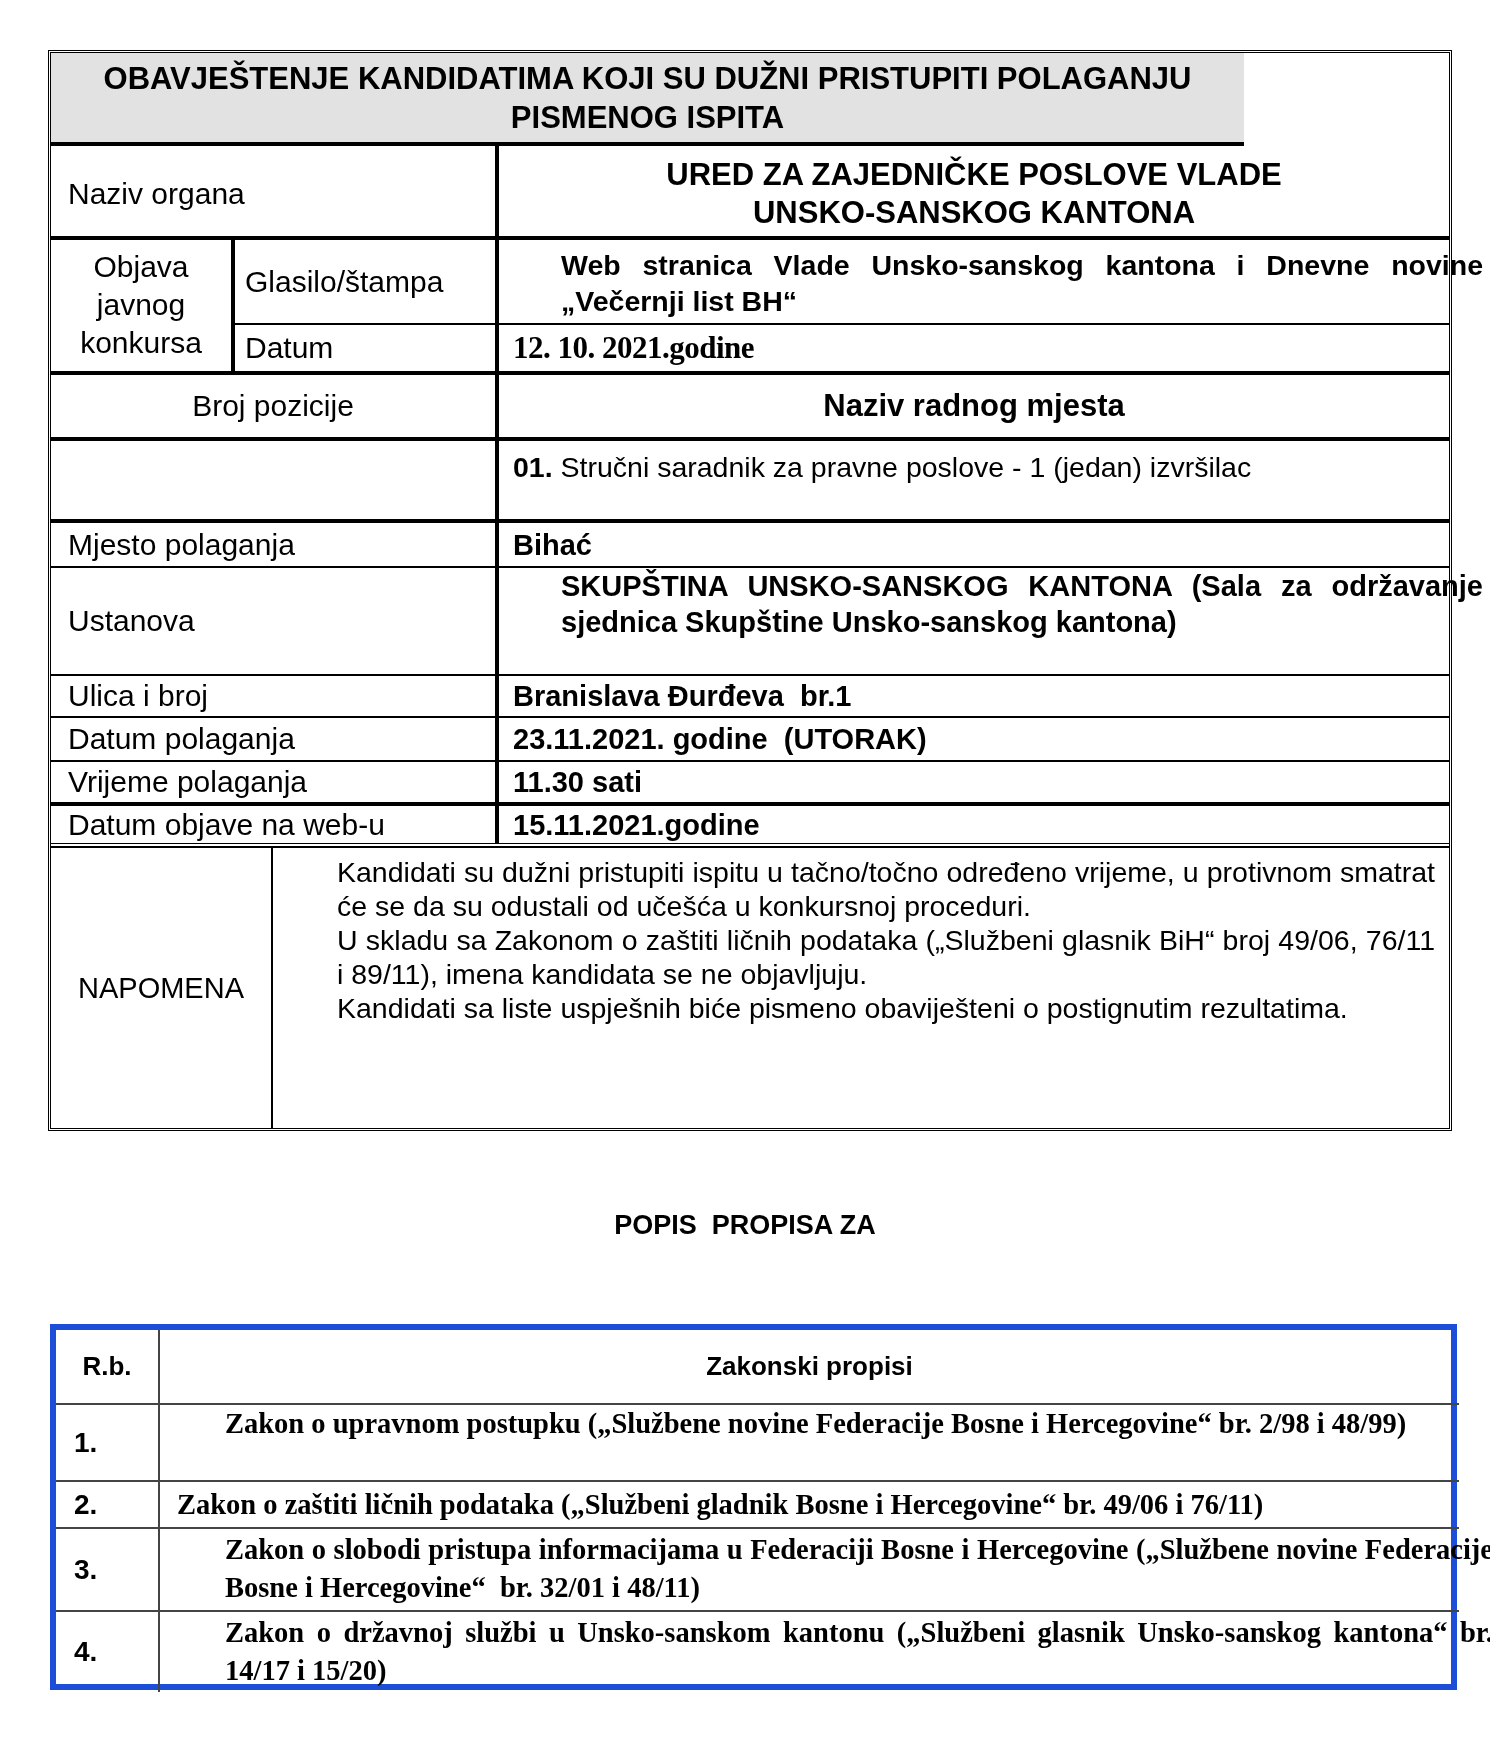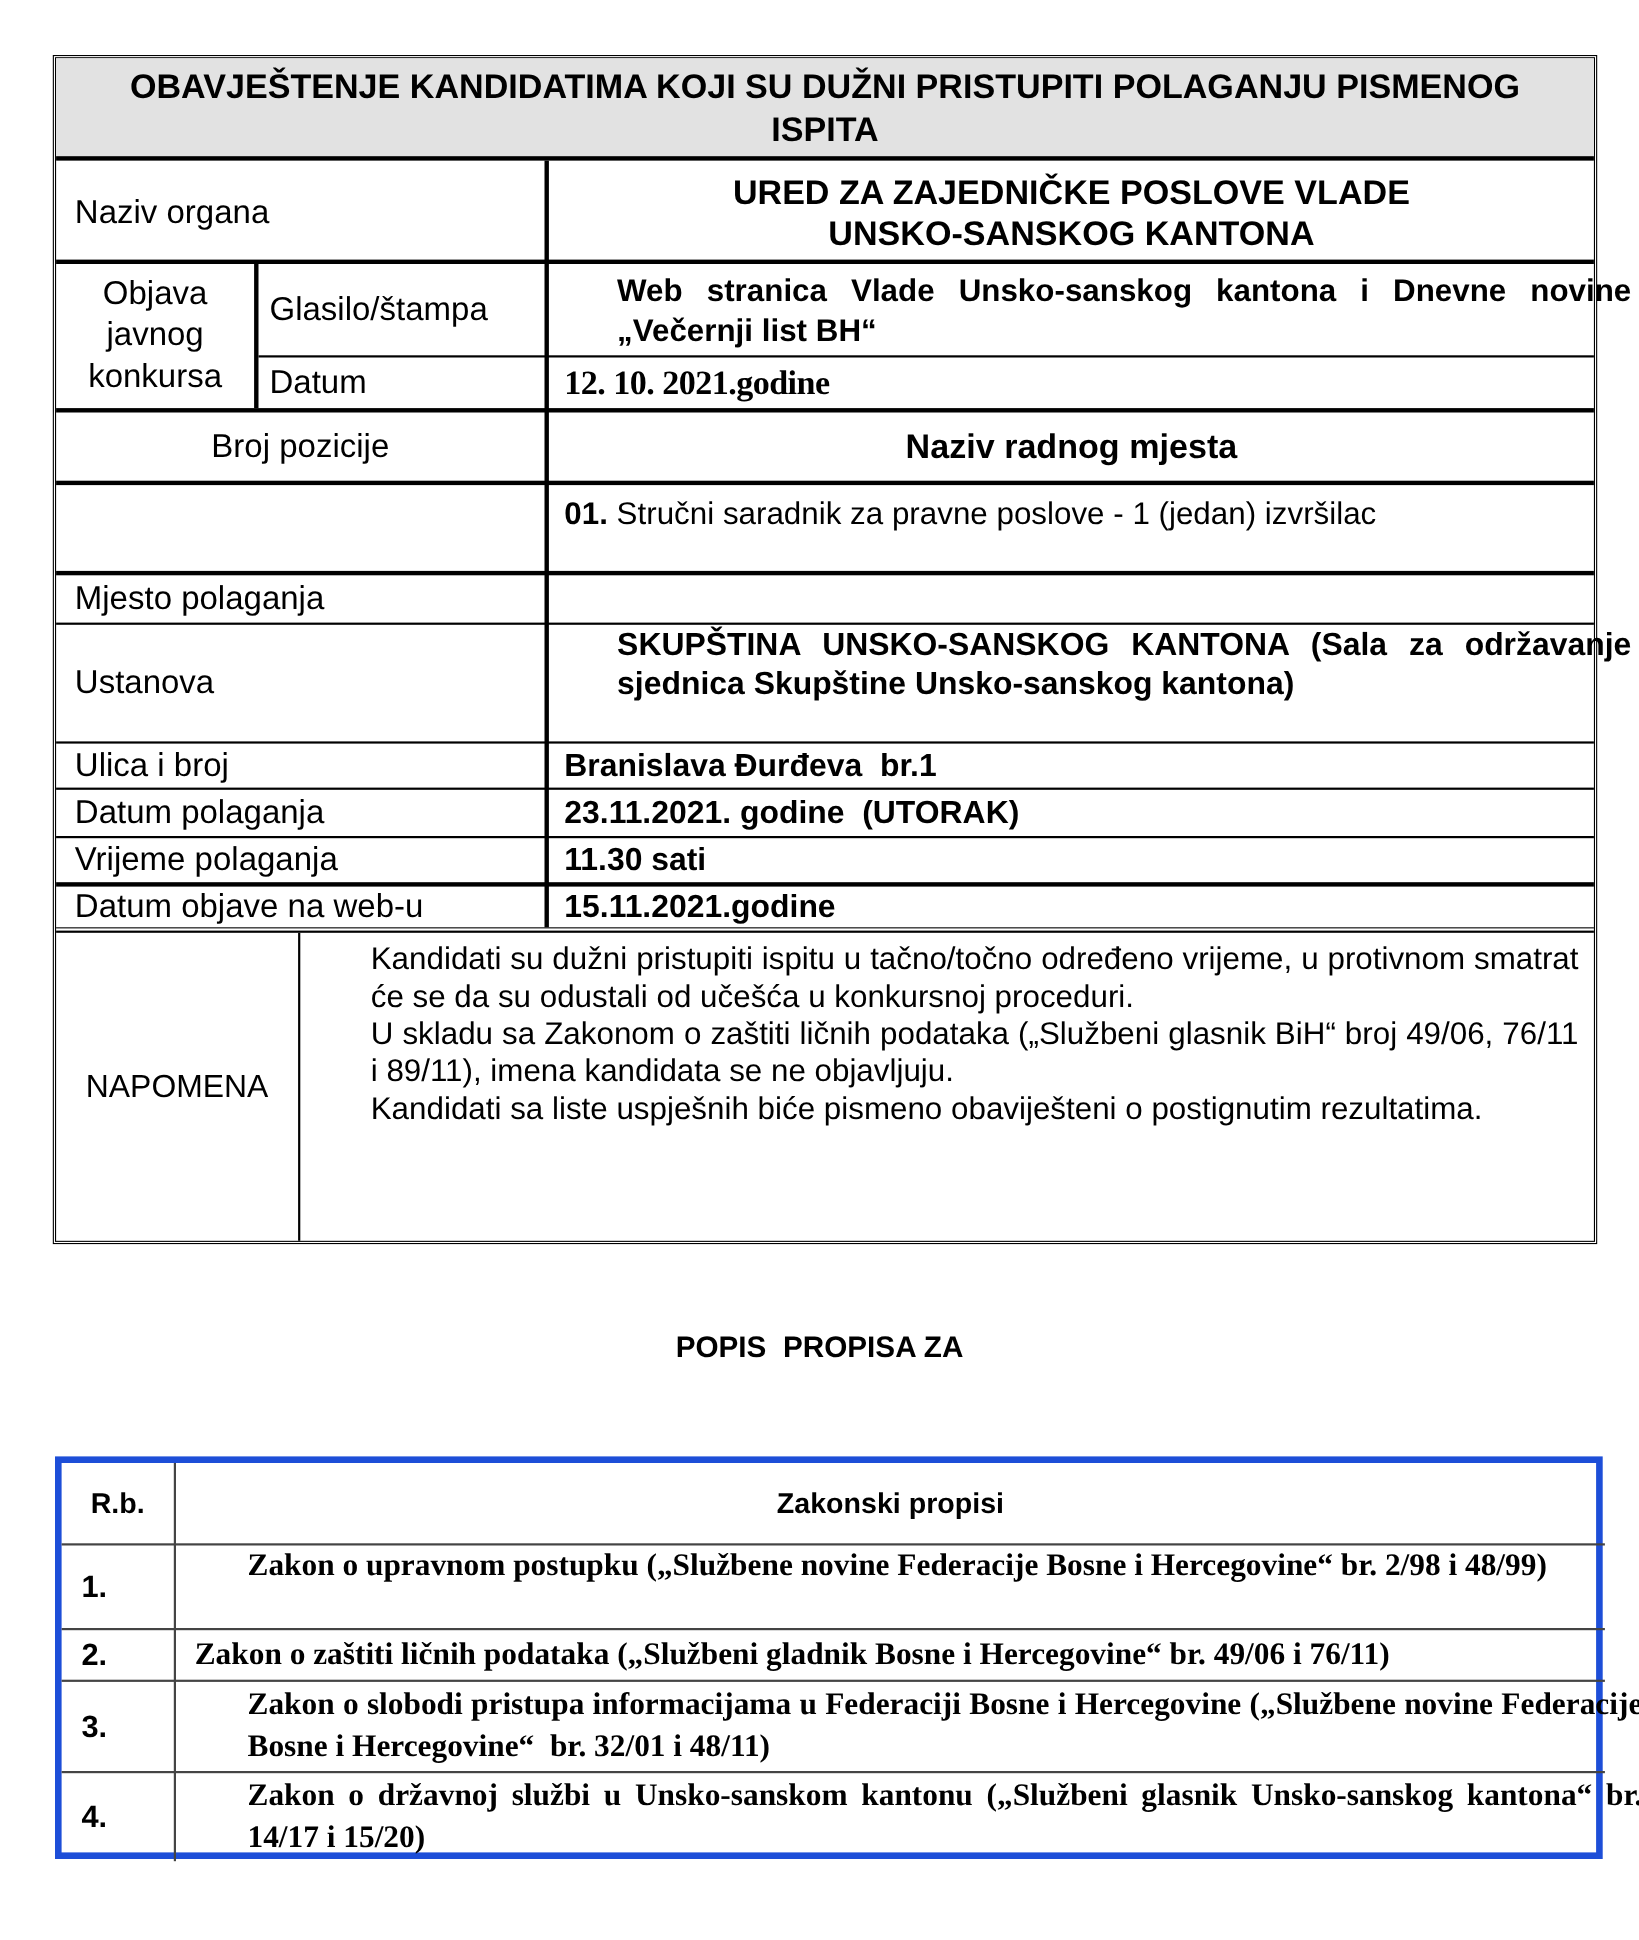--- a/index.html
+++ b/index.html
@@ -1,21 +1,21 @@
 <!DOCTYPE html>
 <html><head>
 <meta charset="utf-8">
 <style>
   html, body { margin: 0; padding: 0; background: #ffffff; }
   body { width: 1490px; height: 1764px; position: relative; font-family: "Liberation Sans", sans-serif; color: #000; }
   .abs { position: absolute; box-sizing: border-box; }
 
   
   #t1 { left: 48px; top: 50px; width: 1404px; height: 1081px; border: 3px double #000; }
-  .hdr { left: 0; top: 0; width: 1398px; height: 93px; background: #e2e2e2; border-bottom: 4px solid #000;
+  .hdr { left: 0; top: 0; width: 1193px; height: 93px; background: #e2e2e2; border-bottom: 4px solid #000;
          display: flex; align-items: center; justify-content: center; text-align: center;
          font-weight: bold; font-size: 31px; line-height: 39px; padding: 0 20px; }
   .cell { display: flex; align-items: center; font-size: 30px; line-height: 38px; }
   .lbl { padding-left: 17px; }
   .val { padding-left: 14px; padding-right: 14px; font-weight: bold; }
   .vline { position: absolute; width: 4px; background: #000; }
   .vthin { position: absolute; width: 2px; background: #000; }
   .hline { position: absolute; height: 4px; background: #000; }
   .hthin { position: absolute; height: 2px; background: #000; }
   .justify { text-align: justify; text-align-last: left; margin-left: 48px; }
@@ -56,20 +56,21 @@
   <div class="abs cell" style="left:0;top:322px;width:444px;height:62px;justify-content:center;">Broj pozicije</div>
   <div class="abs cell" style="left:448px;top:322px;width:950px;height:62px;justify-content:center;font-weight:bold;font-size:31px;">Naziv radnog mjesta</div>
   <div class="hline" style="left:0;top:384px;width:1398px;"></div>
 
   <div class="abs" style="left:448px;top:396px;width:950px;height:70px;padding-left:14px;font-size:28.5px;line-height:36px;">
     <span style="font-weight:bold;">01.</span><span> Stručni saradnik za pravne poslove - 1 (jedan) izvršilac</span>
   </div>
   <div class="hline" style="left:0;top:466px;width:1398px;"></div>
 
   <div class="abs cell lbl" style="left:0;top:470px;width:444px;height:43px;text-align:center;">Mjesto polaganja</div>
+  <div class="abs cell val" style="left:448px;top:470px;width:950px;height:43px;font-size:29px;">Bihać</div>
   <div class="hthin" style="left:0;top:513px;width:1398px;"></div>
 
   <div class="abs cell lbl" style="left:0;top:515px;width:444px;height:106px;">Ustanova</div>
   <div class="abs val justify" style="left:448px;top:515px;width:950px;height:106px;font-size:29px;line-height:36px;padding-top:0px;">SKUPŠTINA UNSKO-SANSKOG KANTONA (Sala za održavanje sjednica Skupštine Unsko-sanskog kantona)</div>
   <div class="hthin" style="left:0;top:621px;width:1398px;"></div>
 
   <div class="abs cell lbl" style="left:0;top:623px;width:444px;height:40px;">Ulica i broj</div>
   <div class="abs cell val" style="left:448px;top:623px;width:950px;height:40px;font-size:29px;white-space:pre;">Branislava Đurđeva  br.1</div>
   <div class="hthin" style="left:0;top:663px;width:1398px;"></div>
 

